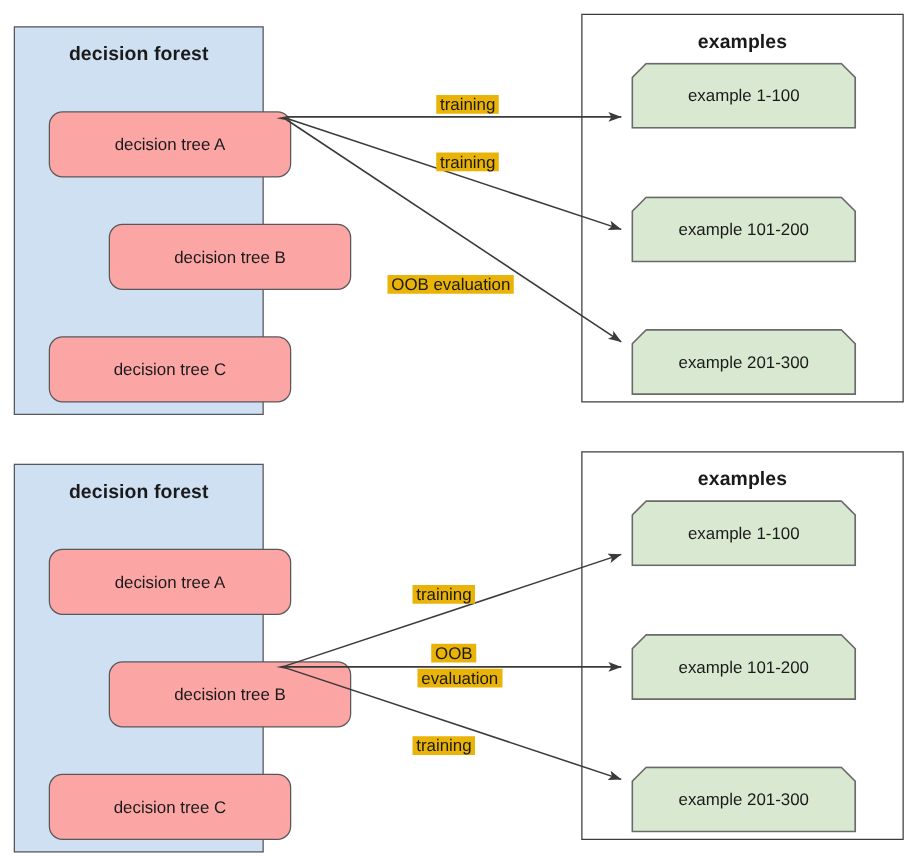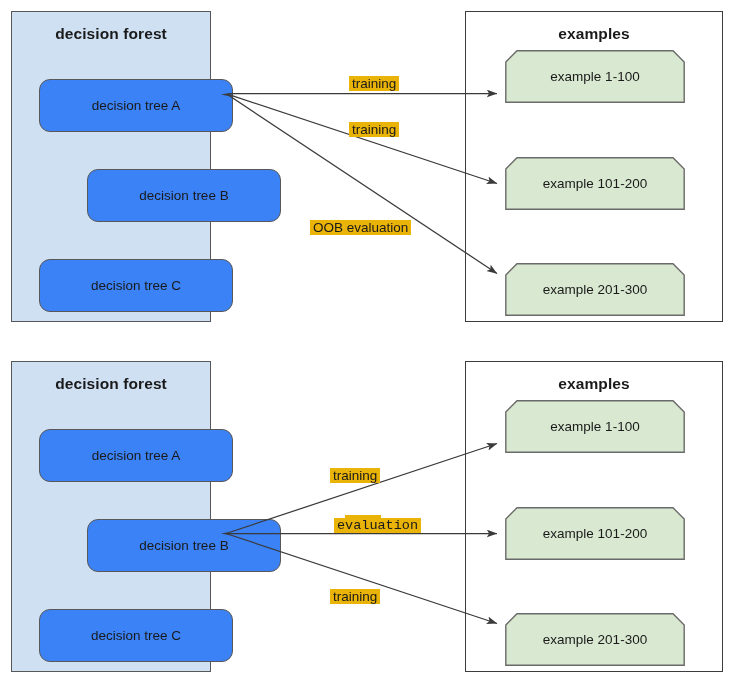--- a/index.html
+++ b/index.html
@@ -29,21 +29,21 @@
     top: 0;
     width: 737px;
     height: 335px;
     pointer-events: none;
   }
 
   
   .forest-panel {
     position: absolute;
     left: 11px;
-    top: 11px;
+    top: 21px;
     width: 200px;
     height: 311px;
     background: #cfe0f3;
     border: 1.4px solid #58585a;
     box-sizing: border-box;
   }
   .examples-panel {
     position: absolute;
     left: 465px;
     top: 11px;
@@ -64,21 +64,21 @@
     color: #1a1a1a;
     letter-spacing: 0.1px;
   }
 
   
   .tree-node {
     position: absolute;
     left: 27px;
     width: 194px;
     height: 53px;
-    background: #3b82f6;
+    background: #fca5a5;
     border: 1.4px solid #58585a;
     border-radius: 11px;
     box-sizing: border-box;
     display: flex;
     align-items: center;
     justify-content: center;
     font-size: 13.5px;
     color: #1a1a1a;
   }
   .tree-node.n0 { top: 67px; }
@@ -230,16 +230,16 @@
       <path d="M 229 182.5 L 497 93.5" marker-end="url(#ah-r-b)"></path>
       <path d="M 229 183.5 L 497 183.5" marker-end="url(#ah-r-b)"></path>
       <path d="M 229 184.5 L 497 273.5" marker-end="url(#ah-r-b)"></path>
       <path d="M 229.5 182.0 L 221 183.5 L 229.5 185.2 Z" fill="#3a3a3a" stroke="none"></path>
     </g>
   </svg>
 
   <div class="edge-label" style="left:330px; top:118px;">training</div>
 
   <div class="edge-label" style="left:345px; top:165px;">OOB</div>
-  <div class="edge-label" style="left:334px; top:168px;font-family:Liberation Mono, monospace;">evaluation</div>
+  <div class="edge-label" style="left:334px; top:185px;">evaluation</div>
 
   <div class="edge-label" style="left:330px; top:239px;">training</div>
 </div>
 
 </body></html>

